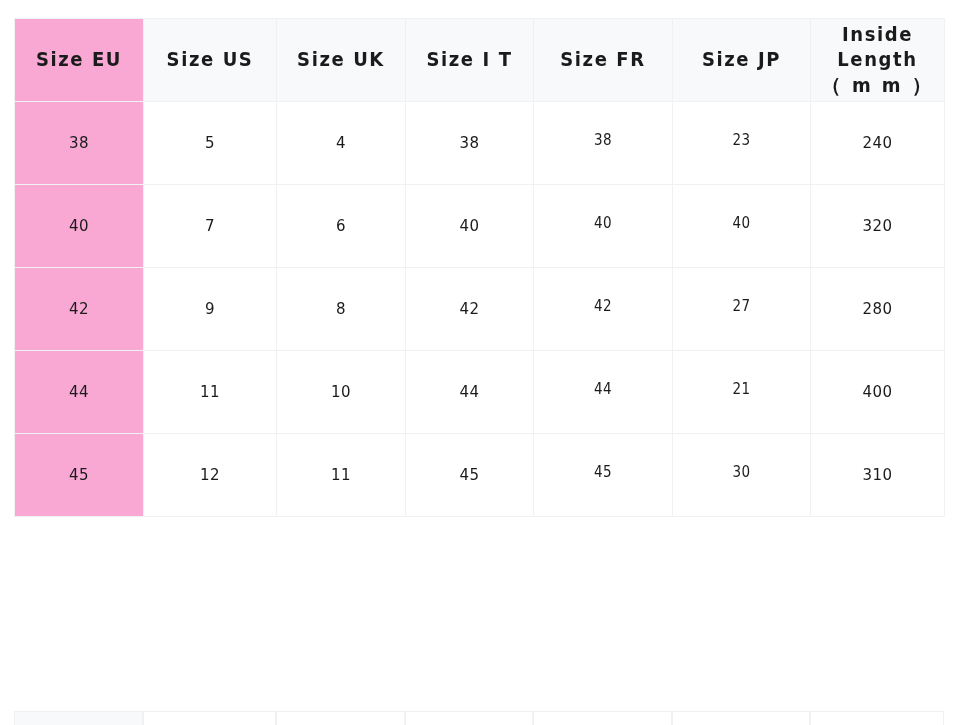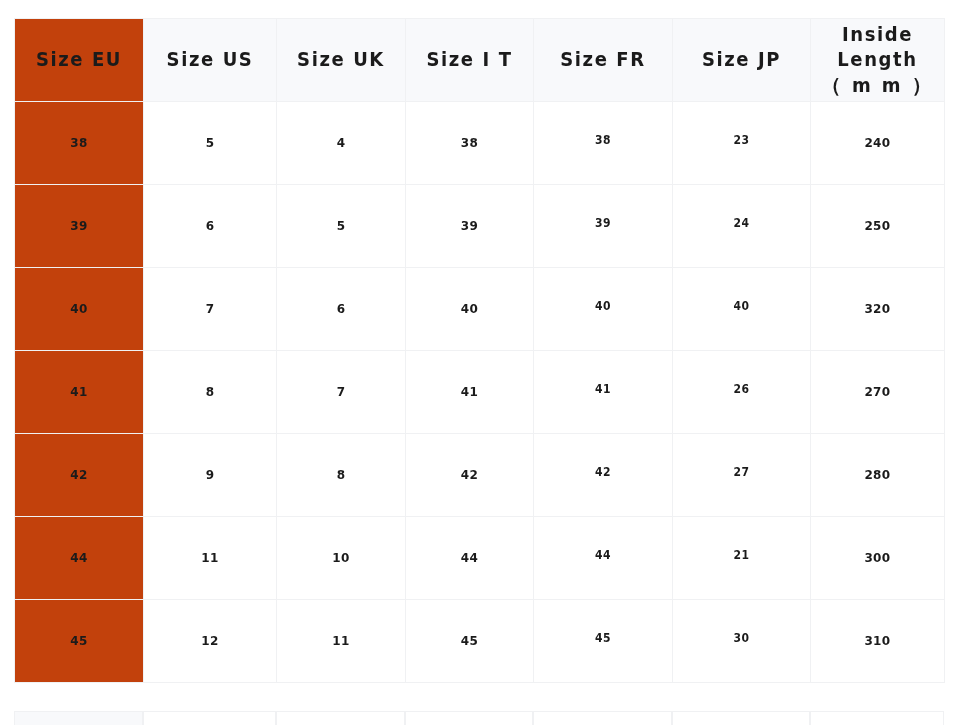--- a/index.html
+++ b/index.html
@@ -65,28 +65,28 @@
     font-family: "DejaVu Sans Condensed", "Liberation Sans Narrow",
                  "DejaVu Sans", "Liberation Sans", sans-serif;
   }
 
   table.size-table thead th .hdr-main { display: block; }
   table.size-table thead th .hdr-sub  { display: block; letter-spacing: 2.4px; }
 
   
   table.size-table tbody td {
     height: 76px;
-    font-size: 12px;
-    font-weight: 700;
+    font-size: 15px;
+    font-weight: 400;
     letter-spacing: 0.4px;
   }
 
   
   table.size-table .col-eu {
-    background: #c2410c;
+    background: #f9a8d4;
   }
 
   
   table.size-table td.cell-fr,
   table.size-table td.cell-jp {
     font-family: "DejaVu Sans Condensed", "Liberation Sans Narrow",
                  "DejaVu Sans", "Liberation Sans", sans-serif;
     vertical-align: middle;
     padding-bottom: 6px;
   }
@@ -159,69 +159,51 @@
         <tr>
           <td class="col-eu cell-eu">38</td>
           <td class="cell-us">5</td>
           <td class="cell-uk">4</td>
           <td class="cell-it">38</td>
           <td class="cell-fr">38</td>
           <td class="cell-jp">23</td>
           <td class="cell-len">240</td>
         </tr>
 
-        <tr>
-          <td class="col-eu cell-eu">39</td>
-          <td class="cell-us">6</td>
-          <td class="cell-uk">5</td>
-          <td class="cell-it">39</td>
-          <td class="cell-fr">39</td>
-          <td class="cell-jp">24</td>
-          <td class="cell-len">250</td>
-        </tr>
 
         <tr>
           <td class="col-eu cell-eu">40</td>
           <td class="cell-us">7</td>
           <td class="cell-uk">6</td>
           <td class="cell-it">40</td>
           <td class="cell-fr">40</td>
           <td class="cell-jp">40</td>
           <td class="cell-len">320</td>
         </tr>
 
-        <tr>
-          <td class="col-eu cell-eu">41</td>
-          <td class="cell-us">8</td>
-          <td class="cell-uk">7</td>
-          <td class="cell-it">41</td>
-          <td class="cell-fr">41</td>
-          <td class="cell-jp">26</td>
-          <td class="cell-len">270</td>
-        </tr>
 
         <tr>
           <td class="col-eu cell-eu">42</td>
           <td class="cell-us">9</td>
           <td class="cell-uk">8</td>
           <td class="cell-it">42</td>
           <td class="cell-fr">42</td>
           <td class="cell-jp">27</td>
           <td class="cell-len">280</td>
         </tr>
 
 
         <tr>
           <td class="col-eu cell-eu">44</td>
           <td class="cell-us">11</td>
           <td class="cell-uk">10</td>
           <td class="cell-it">44</td>
           <td class="cell-fr">44</td>
           <td class="cell-jp">21</td>
-          <td class="cell-len">300</td>
+          <td class="cell-len">400</td>
         </tr>
 
         <tr>
           <td class="col-eu cell-eu">45</td>
           <td class="cell-us">12</td>
           <td class="cell-uk">11</td>
           <td class="cell-it">45</td>
           <td class="cell-fr">45</td>
           <td class="cell-jp">30</td>
           <td class="cell-len">310</td>

